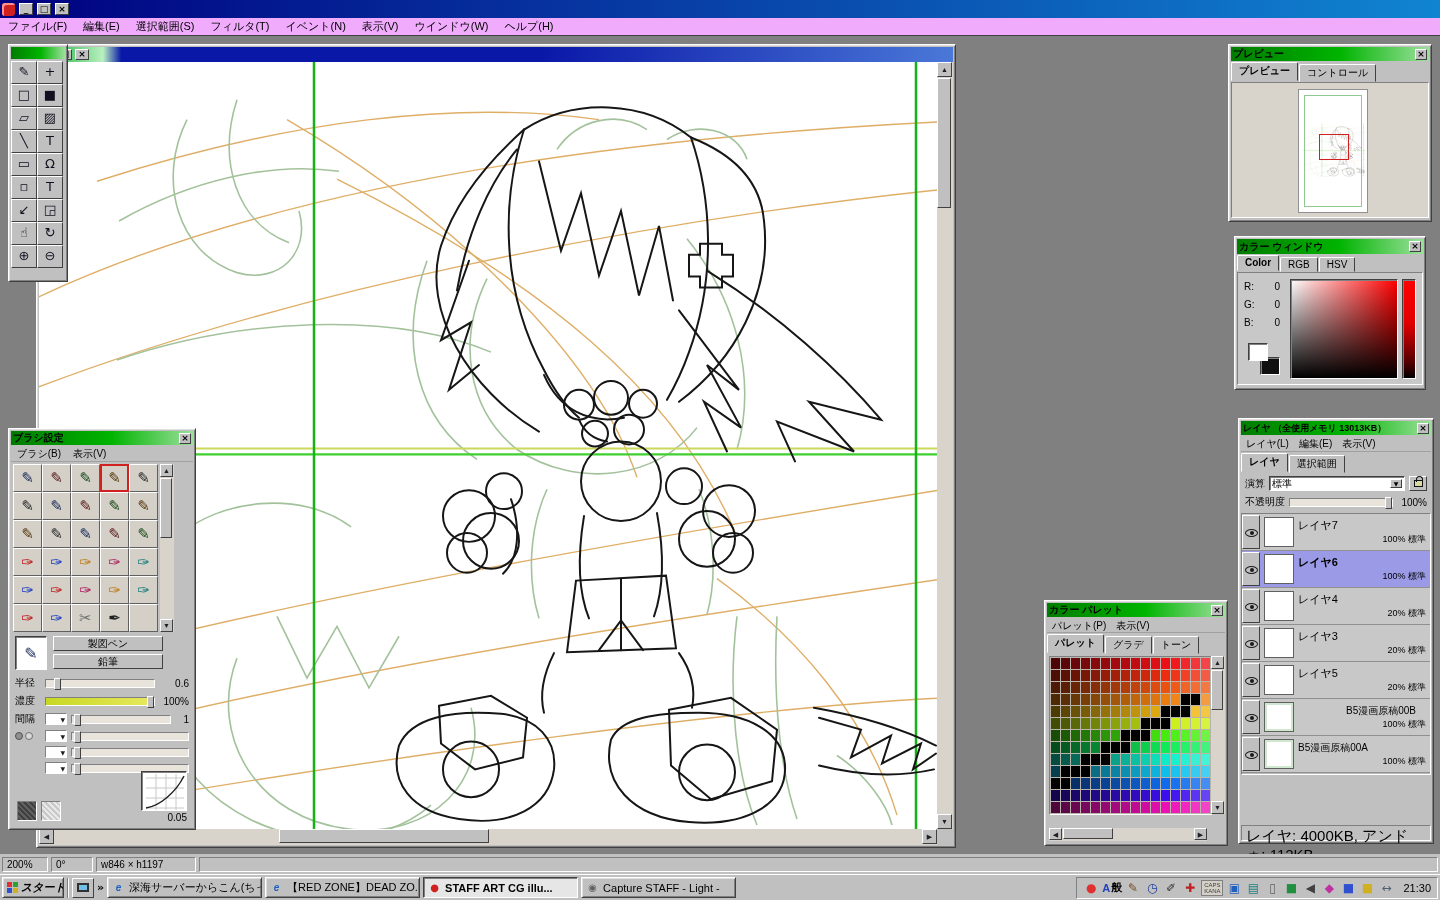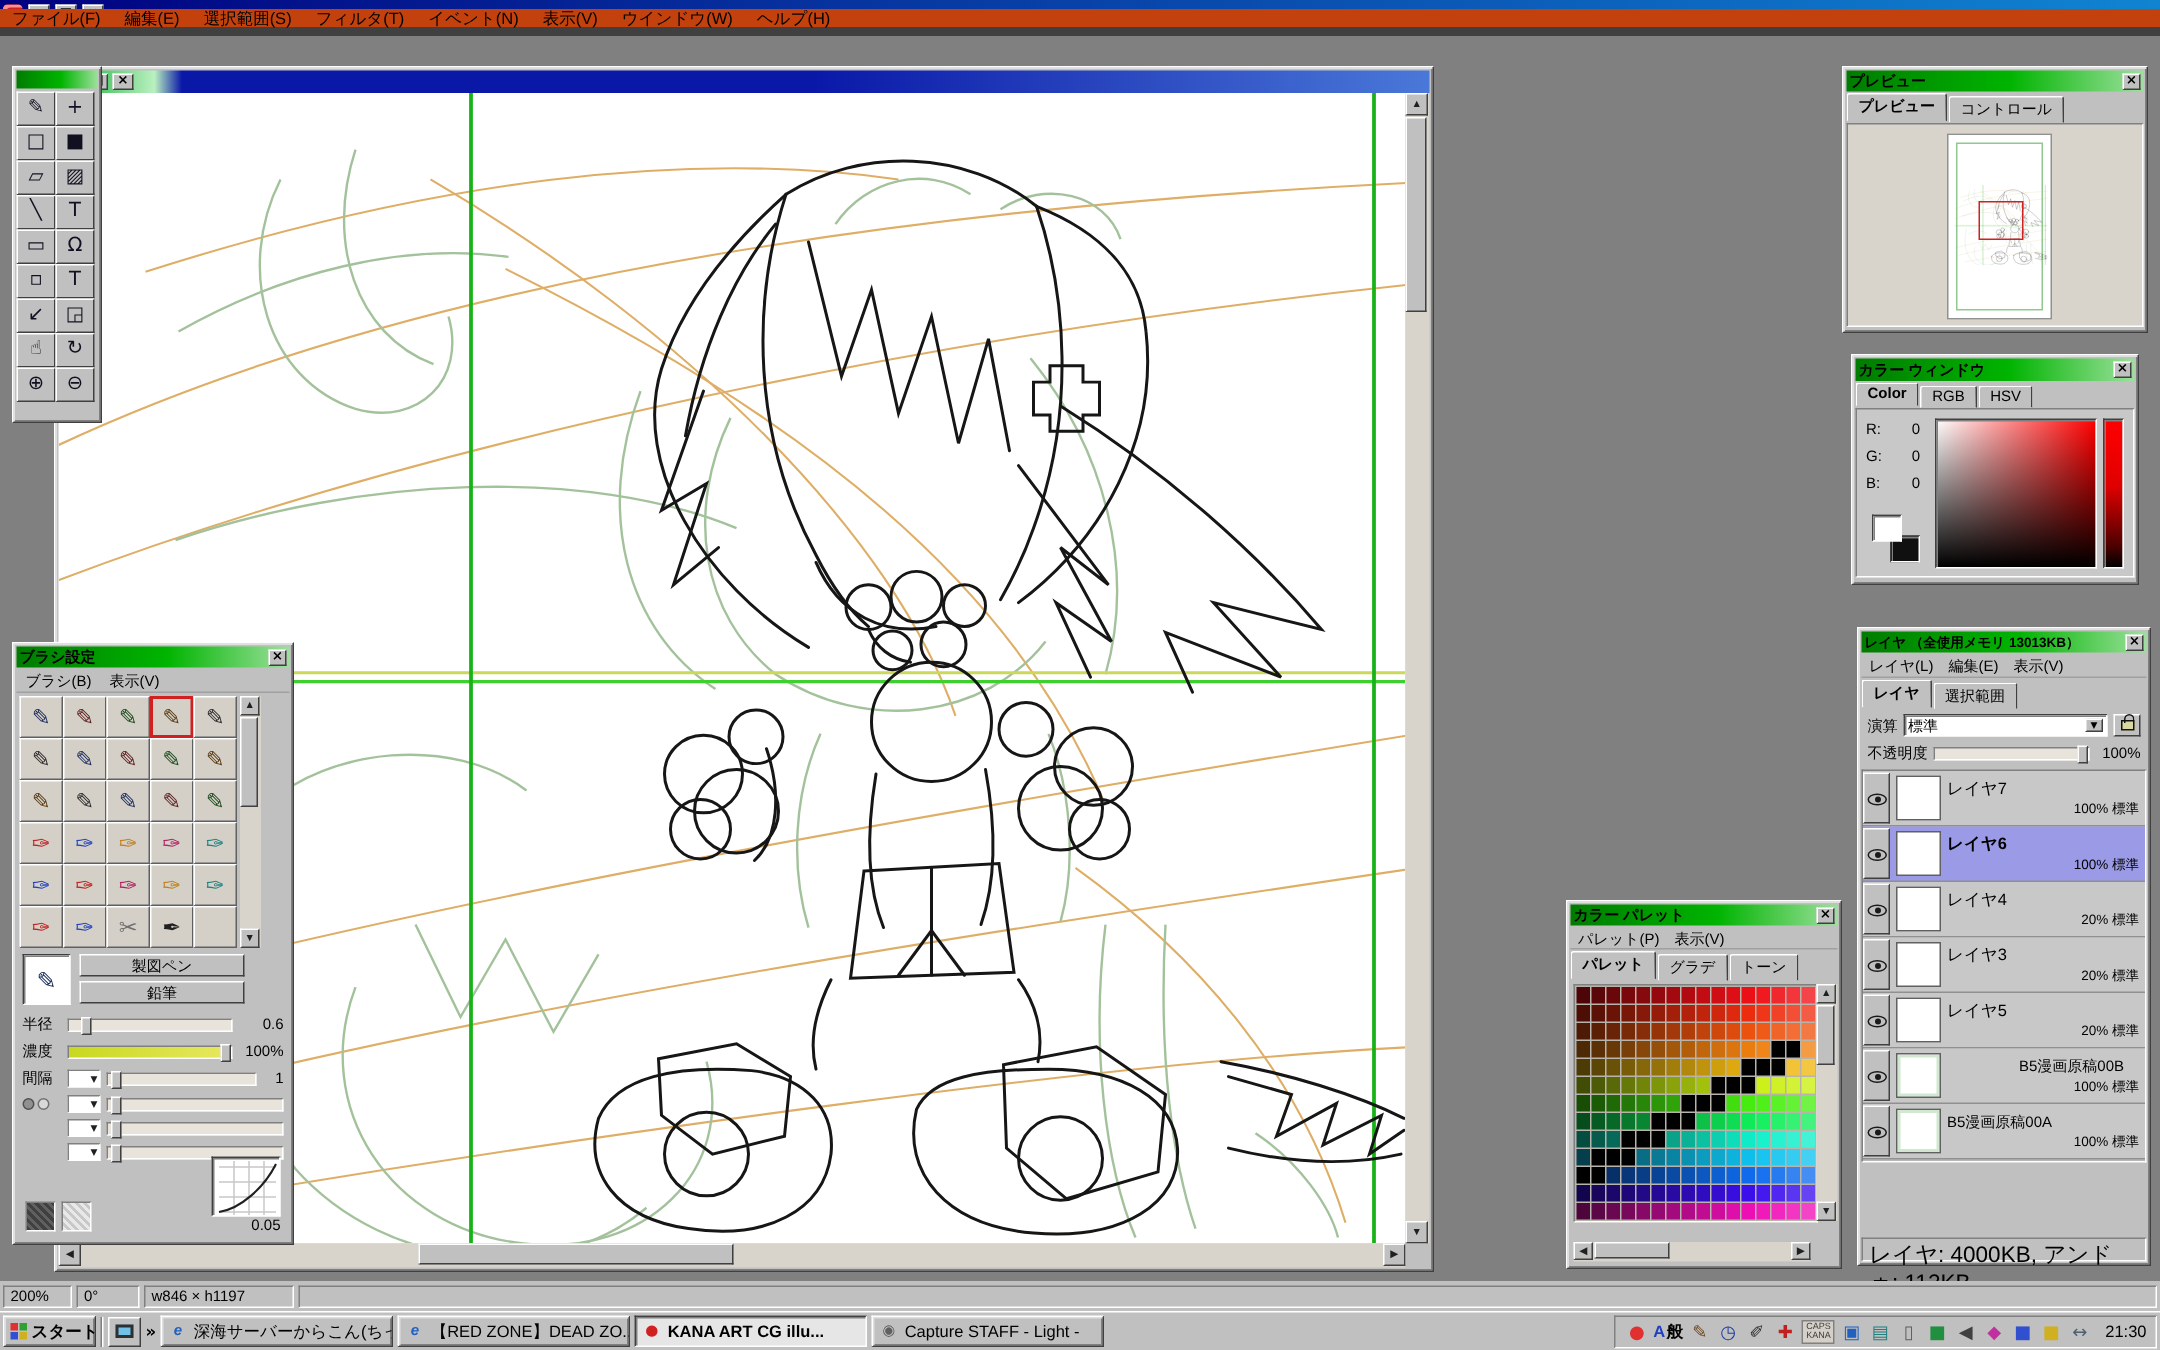--- a/index.html
+++ b/index.html
@@ -144,21 +144,21 @@
   </defs>
 </svg>
 
 <div class="abs blue-title flex" style="left:0;top:0;width:1440px;height:18px;padding:0 2px;gap:4px;">
   <span style="width:13px;height:13px;background:#d02020;border-radius:3px;display:inline-block;box-shadow:inset 2px 2px 0 #ff9090;"></span>
   <button class="raised-thin winbtn">_</button>
   <button class="raised-thin winbtn">□</button>
   <button class="raised-thin winbtn">×</button>
 </div>
 
-<div class="abs flex" style="left:0;top:6px;width:1440px;height:18px;background:#c2410c;border-bottom:6px solid #404040;">
+<div class="abs flex" style="left:0;top:18px;width:1440px;height:18px;background:#f0abfc;border-bottom:1px solid #404040;">
   <span class="menu-item">ファイル(F)</span>
   <span class="menu-item">編集(E)</span>
   <span class="menu-item">選択範囲(S)</span>
   <span class="menu-item">フィルタ(T)</span>
   <span class="menu-item">イベント(N)</span>
   <span class="menu-item">表示(V)</span>
   <span class="menu-item">ウインドウ(W)</span>
   <span class="menu-item">ヘルプ(H)</span>
 </div>
 
@@ -717,21 +717,21 @@
 </div>
 
 <div class="abs flex" style="left:0;top:854px;width:1440px;height:20px;background:#c0c0c0;gap:3px;padding:2px 2px;">
   <span class="sunken" style="width:46px;height:15px;font-size:10px;padding:1px 4px;">200%</span>
   <span class="sunken" style="width:42px;height:15px;font-size:10px;padding:1px 4px;">0°</span>
   <span class="sunken" style="width:100px;height:15px;font-size:10px;padding:1px 4px;">w846 × h1197</span>
   <span class="sunken" style="flex:1;height:15px;"></span>
 </div>
 
 <div class="abs flex" style="left:0;top:874px;width:1440px;height:26px;background:#c0c0c0;border-top:1px solid #ffffff;gap:3px;padding:0 2px;">
-  <button class="raised task-btn" style="width:62px;font-weight:bold;gap:3px;">
+  <button class="raised task-btn" style="width:62px;font-weight:bold;gap:3px;font-style:italic;">
     <span style="display:inline-grid;grid-template-columns:5px 5px;grid-auto-rows:5px;gap:1px;">
         <span style="background:#e03030;"></span>
         <span style="background:#30a030;"></span>
         <span style="background:#3050d0;"></span>
         <span style="background:#d0b020;"></span>
       </span>
     <span>スタート</span>
   </button>
   <span style="width:2px;height:20px;border-left:1px solid #808080;border-right:1px solid #fff;"></span>
   <button class="raised-thin" style="width:22px;height:20px;display:flex;align-items:center;justify-content:center;">
@@ -741,21 +741,21 @@
   <button class="raised task-btn">
     <span class="task-ic" style="font-style: italic; color: rgb(32, 96, 192);">e</span>
     <span>深海サーバーからこん(ちっ...</span>
   </button>
   <button class="raised task-btn">
     <span class="task-ic" style="font-style: italic; color: rgb(32, 96, 192);">e</span>
     <span>【RED ZONE】DEAD ZO...</span>
   </button>
   <button class="raised task-btn active">
     <span class="task-ic glyph" style="color: rgb(208, 32, 32);">●</span>
-    <span>KANA ART CG illu...</span>
+    <span>STAFF ART CG illu...</span>
   </button>
   <button class="raised task-btn">
     <span class="task-ic glyph" style="color: rgb(96, 96, 96);">◉</span>
     <span>Capture STAFF - Light -</span>
   </button>
   <span style="flex:1;"></span>
   <div class="sunken flex" style="height:22px;gap:3px;padding:0 6px;">
     <span id="tray-left" class="flex" style="gap:3px;">
         <span class="tray-ic" style="color: rgb(224, 48, 48);">●</span>
       </span>

